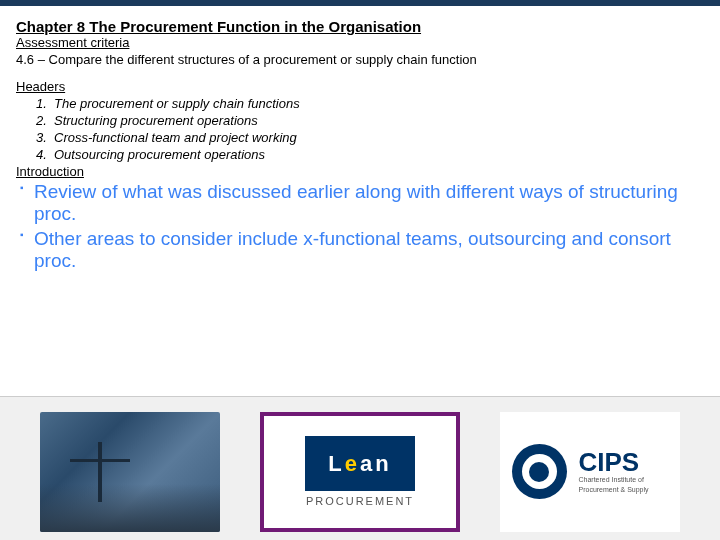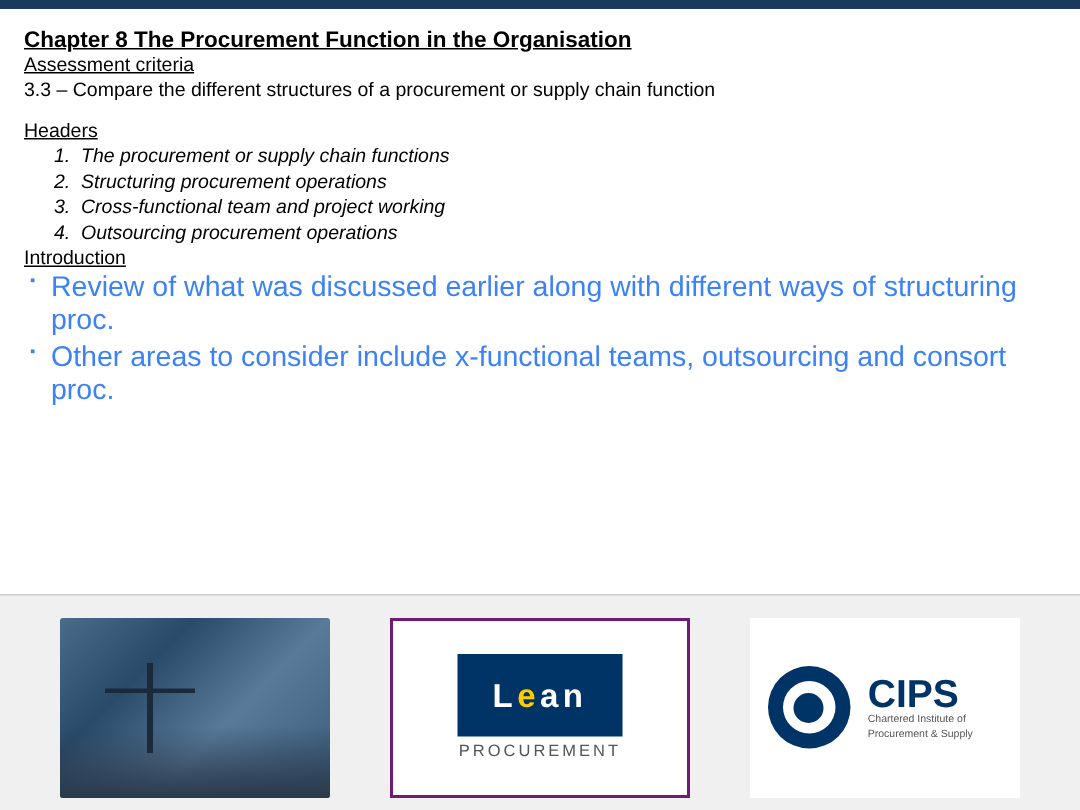--- a/index.html
+++ b/index.html
@@ -158,21 +158,21 @@
     }
 
     .footer-image-center {
       width: 200px;
       height: 120px;
       display: flex;
       flex-direction: column;
       align-items: center;
       justify-content: center;
       background: #ffffff;
-      border: 2px solid #701a75;
+      border: 4px solid #701a75;
     }
 
     .lean-logo {
       display: flex;
       flex-direction: column;
       align-items: center;
       justify-content: center;
     }
 
     .lean-logo-box {
@@ -270,21 +270,21 @@
 <body>
 
 <div class="top-bar"></div>
 
 <div class="content-area">
 
   <div class="page-title">Chapter 8  The Procurement Function in the Organisation</div>
 
   <div class="assessment-section">
     <div class="section-heading">Assessment criteria</div>
-    <div class="section-text">3.3 – Compare the different structures of a procurement or supply chain function</div>
+    <div class="section-text">4.6 – Compare the different structures of a procurement or supply chain function</div>
   </div>
 
   <div class="headers-section">
     <div class="section-heading">Headers</div>
     <ol class="headers-list">
       <li><span class="num">1.</span><span>The procurement or supply chain functions</span></li>
       <li><span class="num">2.</span><span>Structuring procurement operations</span></li>
       <li><span class="num">3.</span><span>Cross-functional team and project working</span></li>
       <li><span class="num">4.</span><span>Outsourcing procurement operations</span></li>
     </ol>

